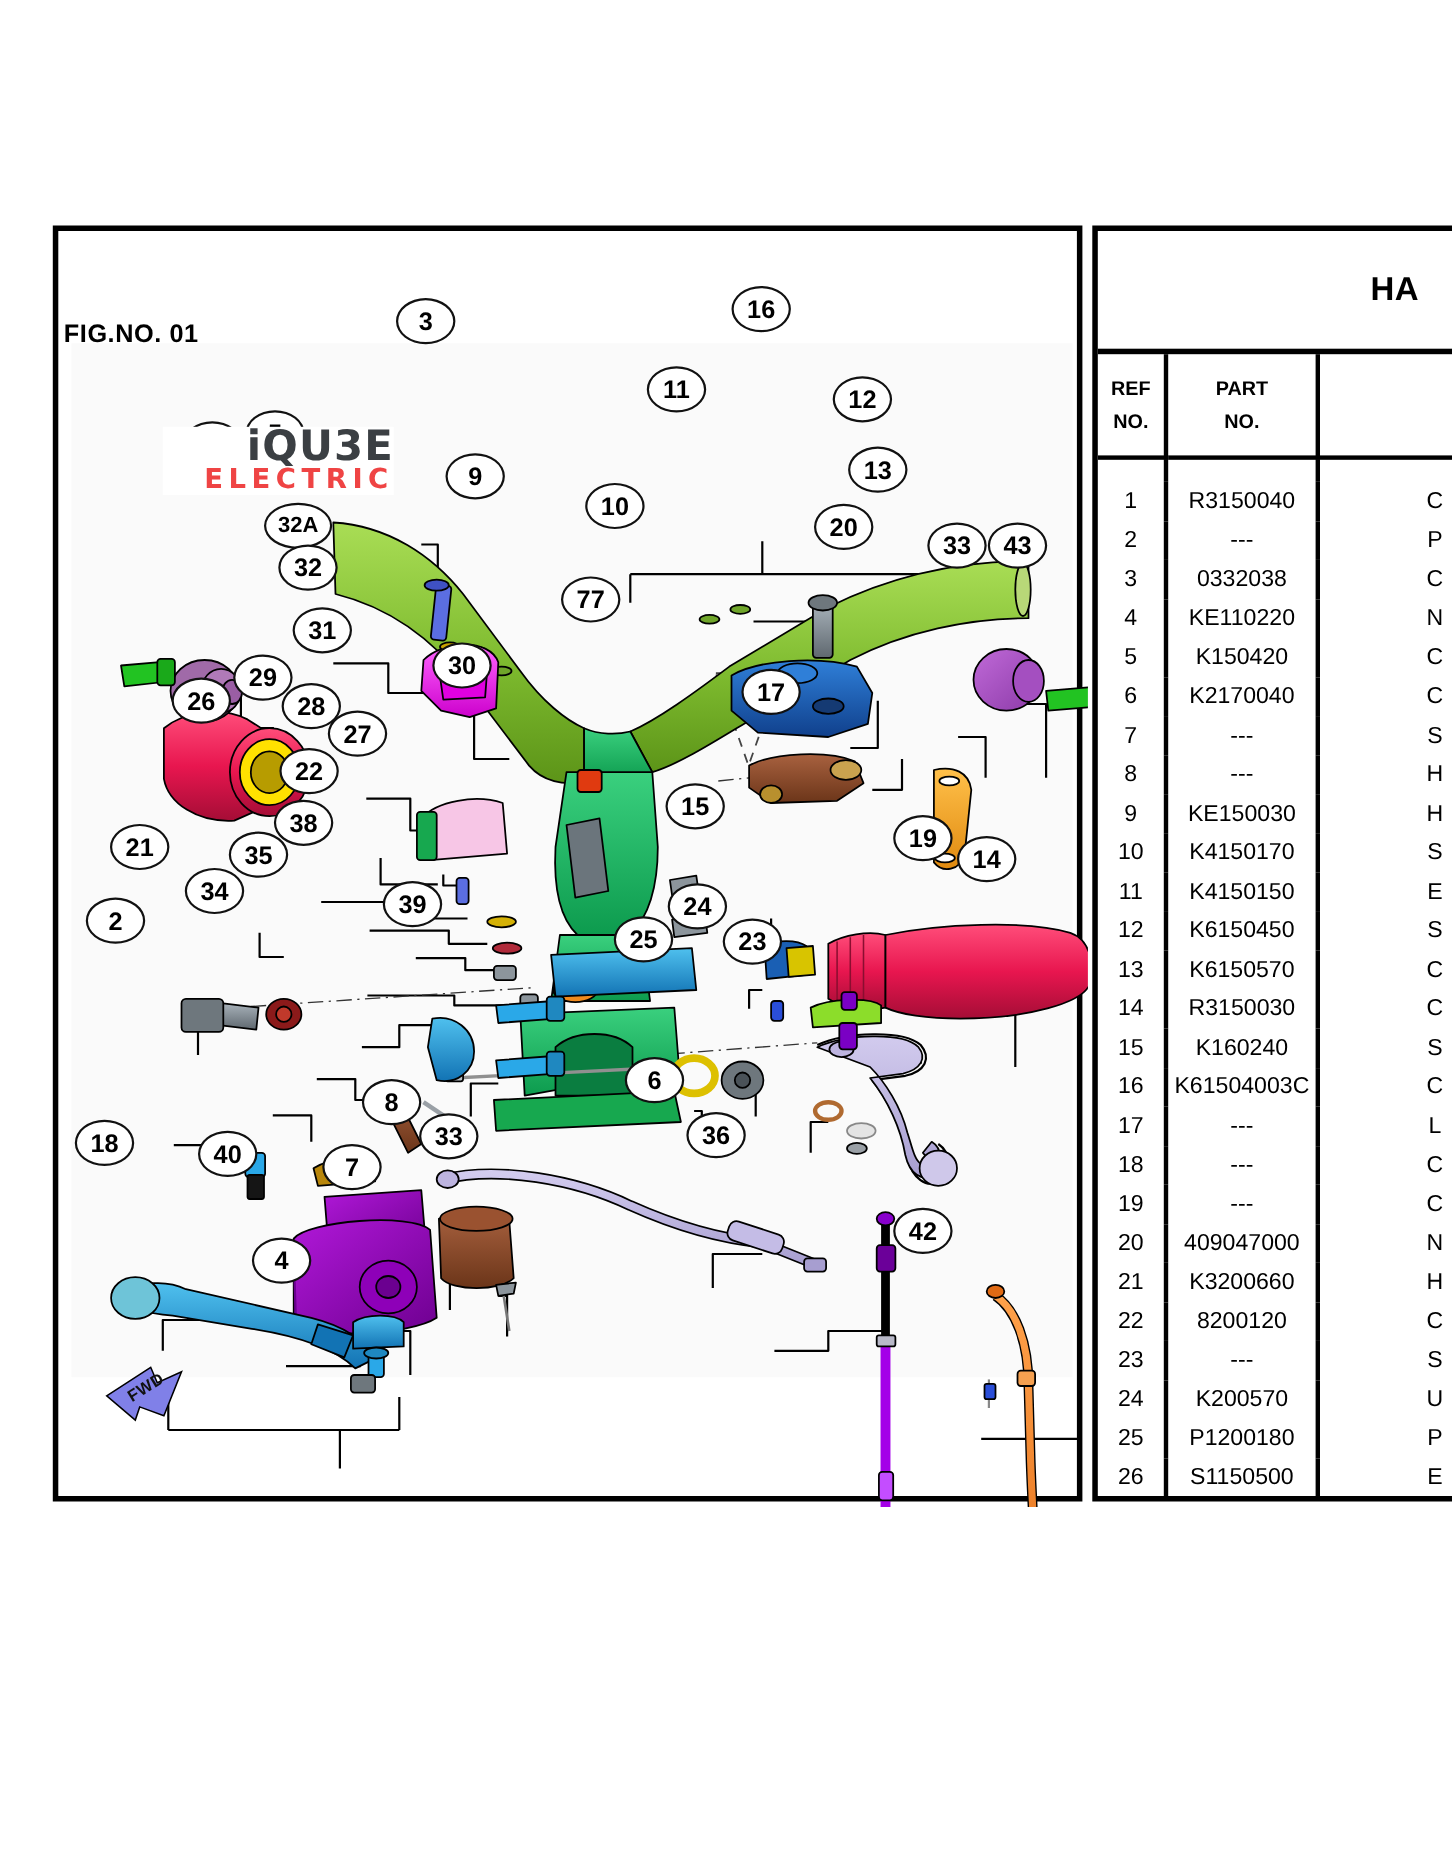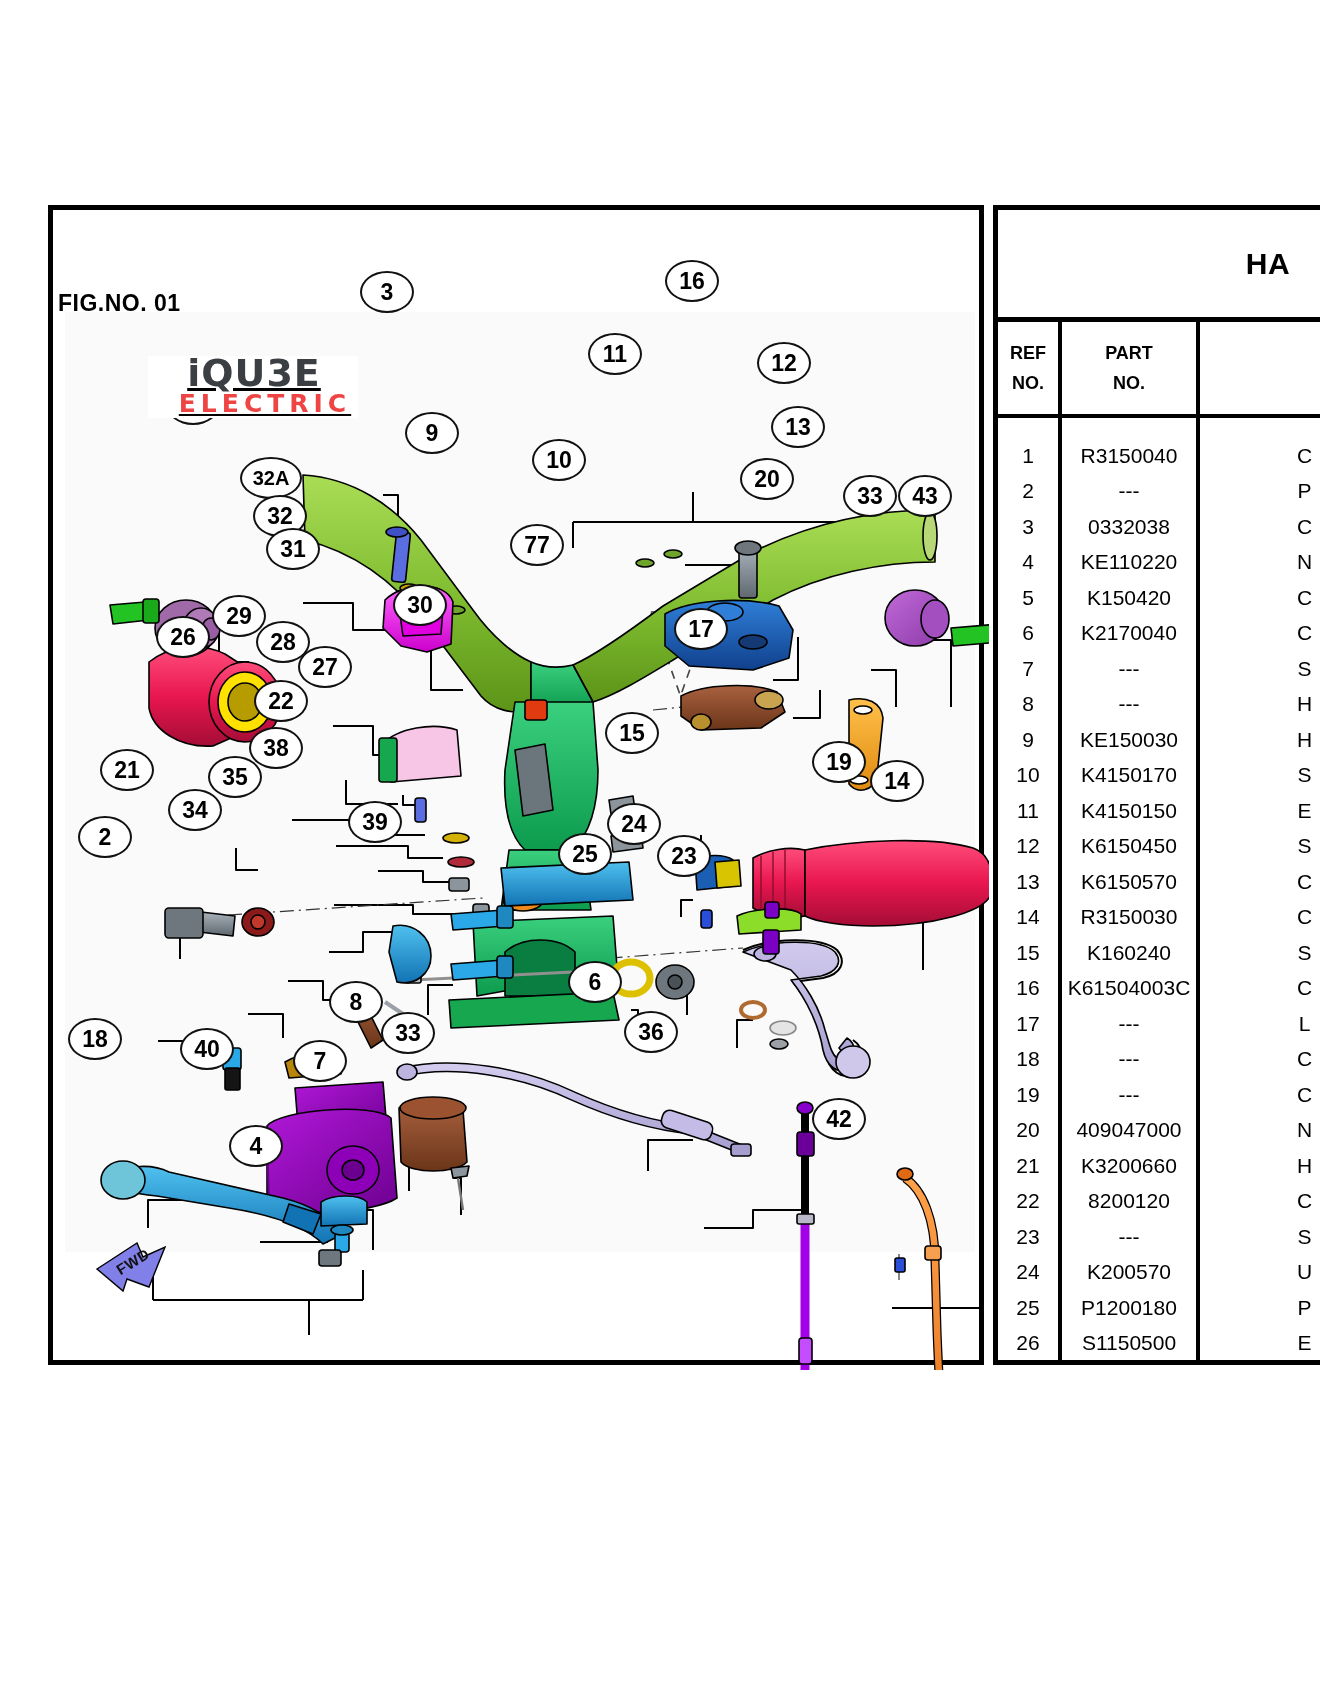--- a/index.html
+++ b/index.html
@@ -13,23 +13,23 @@
   #page { position: relative; width: 1320px; height: 1700px; background:#fff; }
 
   
   #diagram-panel {
     position: absolute; left: 48px; top: 205px;
     width: 936px; height: 1160px;
     border: 5px solid #000; background: #fff;
   }
   
   #brand {
-    position: absolute; left: 95px; top: 146px;
+    position: absolute; left: 95px; top: 178px;
     width: 210px; height: 62px; z-index: 40;
-    background: #fff; text-align: center; padding-left: 2px; text-decoration: underline;
+    background: #fff; text-align: right; padding-left: 2px;
   }
   #brand .logo-top {
     font-family: "DejaVu Sans", sans-serif;
     font-size: 38px; font-weight: 700; letter-spacing: 1px;
     color: #3b3f43; line-height: 34px;
   }
   #brand .logo-bot {
     font-family: "DejaVu Sans", sans-serif;
     font-size: 25px; font-weight: 700; letter-spacing: 5px;
     color: #ef4444; line-height: 28px; padding-left: 22px;
@@ -483,21 +483,21 @@
       </div>
       <div class="callout wide" style="left: 240px; top: 457px;">
         <span>32A</span>
       </div>
       <div class="callout" style="left: 253px; top: 495px;">
         <span>32</span>
       </div>
       <div class="callout" style="left: 510px; top: 524px;">
         <span>77</span>
       </div>
-      <div class="callout" style="left: 266px; top: 528px;">
+      <div class="callout" style="left: 266px; top: 552px;">
         <span>31</span>
       </div>
       <div class="callout" style="left: 393px; top: 584px;">
         <span>30</span>
       </div>
       <div class="callout" style="left: 212px; top: 595px; text-align: right;">
         <span>29</span>
       </div>
       <div class="callout" style="left: 256px; top: 621px;">
         <span>28</span>

